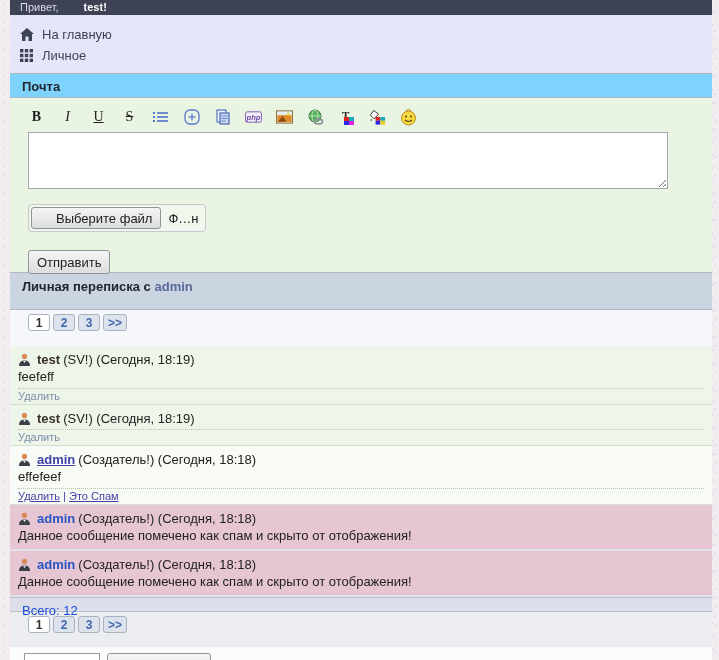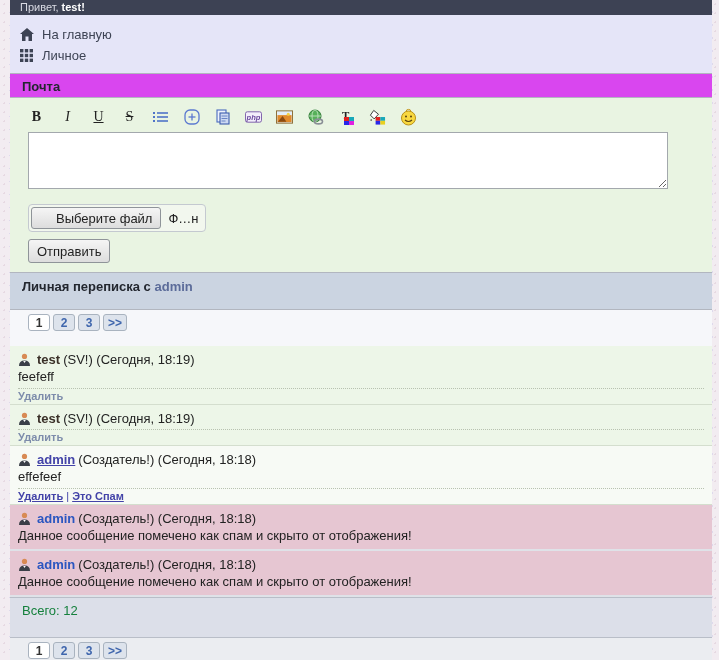--- a/index.html
+++ b/index.html
@@ -11,29 +11,29 @@
     background-image: radial-gradient(#e6d9e2 1px, transparent 1px),
                       radial-gradient(#ded9ec 1px, transparent 1px);
     background-size: 9px 9px, 13px 13px;
     background-position: 0 0, 4px 6px;
   }
   .page { margin-left:10px; width:702px; }
 
   
   .topbar { background:#3d4254; color:#d9dae3; height:15px; line-height:15px;
             font-size:11px; padding:0 10px; }
-  .topbar b { color:#ffffff; }
+  .topbar b { color:#ffffff;margin-left:22px; }
 
   
   .nav { background:#e5e5f8; padding:9px 10px 7px; }
   .nav-item { display:flex; align-items:center; height:21px; color:#3d4354; cursor:pointer; }
   .nav-item .nicon { width:14px; height:13px; margin-right:8px; display:inline-flex; }
 
   
-  .band { background:#d946ef; border-top:1px solid #b2b6bf; border-bottom:1px solid #b2b6bf;
+  .band { background:#7dd3fc; border-top:1px solid #b2b6bf; border-bottom:1px solid #b2b6bf;
           font-weight:bold; color:#23272f; padding:5px 12px; height:25px; }
   .band-thread { background:#cbd4e1; height:38px; padding-top:6px; }
   .band-thread a { color:#5b6b99; text-decoration:none; }
 
   
   .compose { background:#e9f4e2; padding:10px 0 12px 18px; height:174px; }
   .toolbar { height:18px; margin-bottom:6px; display:flex; align-items:center; }
   .tbtn { width:17px; height:17px; margin-right:14px; display:inline-flex;
           align-items:center; justify-content:center; cursor:pointer;
           font-family:"Liberation Serif", serif; font-size:14px; color:#222; }
@@ -43,21 +43,21 @@
   .tbtn.s { text-decoration:line-through; }
   .msg-textarea { width:640px; height:57px; border:1px solid #a3a8ad; background:#fff;
                   resize:both; font-family:"Liberation Sans", sans-serif; font-size:13px;
                   padding:3px; }
   .file-box { display:inline-flex; align-items:center; margin-top:12px; height:28px;
               border:1px solid #c4c9d0; border-radius:4px; background:#f2f7ee; padding:2px 6px 2px 2px; }
   .btn { font-family:"Liberation Sans", sans-serif; font-size:13px; color:#222;
          background:linear-gradient(#f5f5f5,#dddddd); border:1px solid #8f9499;
          border-radius:3px; padding:2px 8px; height:22px; cursor:pointer; }
   .file-box .btn { margin-right:7px;padding-left:24px; }
-  .send-row { margin-top:7px; }
+  .send-row { margin-top:18px; }
   .send-row .btn { height:24px; }
 
   
   .pag { padding:4px 0 4px 18px; height:36px; }
   .pag-top { background:#f6f7fa; }
   .pag-bottom { background:#ebedf1; border-top:1px solid #b9bec8; }
   .pg { display:inline-block; min-width:22px; padding:0 4px; height:17px; line-height:16px;
         text-align:center; border:1px solid #a9b3bf; border-radius:3px; background:#dde3ec;
         color:#3f66ad; font-size:12px; font-weight:bold; margin-right:3px; cursor:pointer; }
   .pg.active { background:#ffffff; color:#333; }
@@ -68,26 +68,26 @@
   .msg.other { background:#f7faf5; border-bottom:1px solid #d4dece; }
   .msg.spam  { background:#e6c6d2; padding:4px 8px; border-bottom:2px solid #dfe2e8; }
   .msg-head { height:18px; display:flex; align-items:center; }
   .msg-head .avatar { width:13px; height:13px; margin-right:6px; }
   .uname { font-weight:bold; margin-right:3px; }
   .own .uname { color:#3a3028; }
   .other .uname { color:#4343a8; text-decoration:underline; cursor:pointer; }
   .spam .uname { color:#2a56c0; cursor:pointer; }
   .msg-text { line-height:18px; }
   .msg-links { border-top:1px dotted #b8c2b0; margin-top:2px; padding:1px 0 2px; font-size:11px; }
-  .msg-links a { text-decoration:none; color:#7d8cab; cursor:pointer;font-weight:bold; }
+  .msg-links a { text-decoration:none; color:#7d8cab; cursor:pointer; }
   .other .msg-links a { color:#4343a8; text-decoration:underline; }
   .msg-links .sep { color:#4343a8; }
 
   
-  .total-band { background:#dcdfe9; border-top:1px solid #b9bec8; padding:5px 12px; height:40px; color:#15803d; }
+  .total-band { background:#dcdfe9; border-top:1px solid #b9bec8; padding:5px 12px; height:14px; color:#1d4ed8; }
   .goto-row { background:#fbfcfd; padding:6px 0 0 14px; height:32px; display:flex; align-items:flex-start; }
   .goto-input { width:76px; height:23px; border:1px solid #999; background:#fff; margin-right:7px;
                 font-size:13px; padding:0 4px; }
   .goto-row .btn { height:24px; }
 
   svg { display:block; }
 </style>
 </head>
 <body>
 

